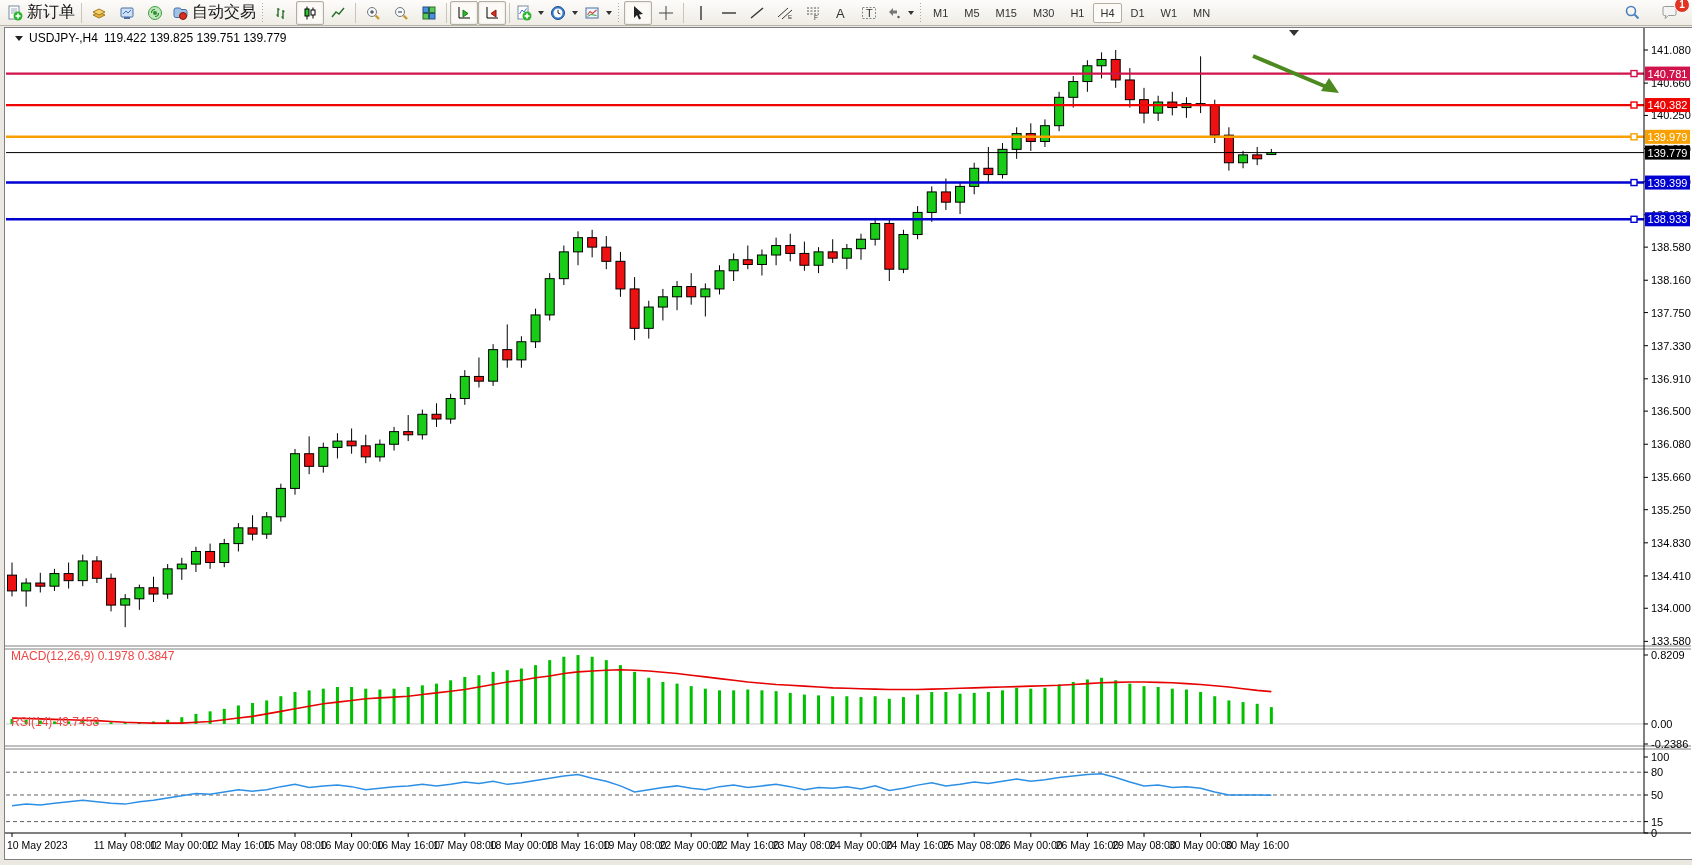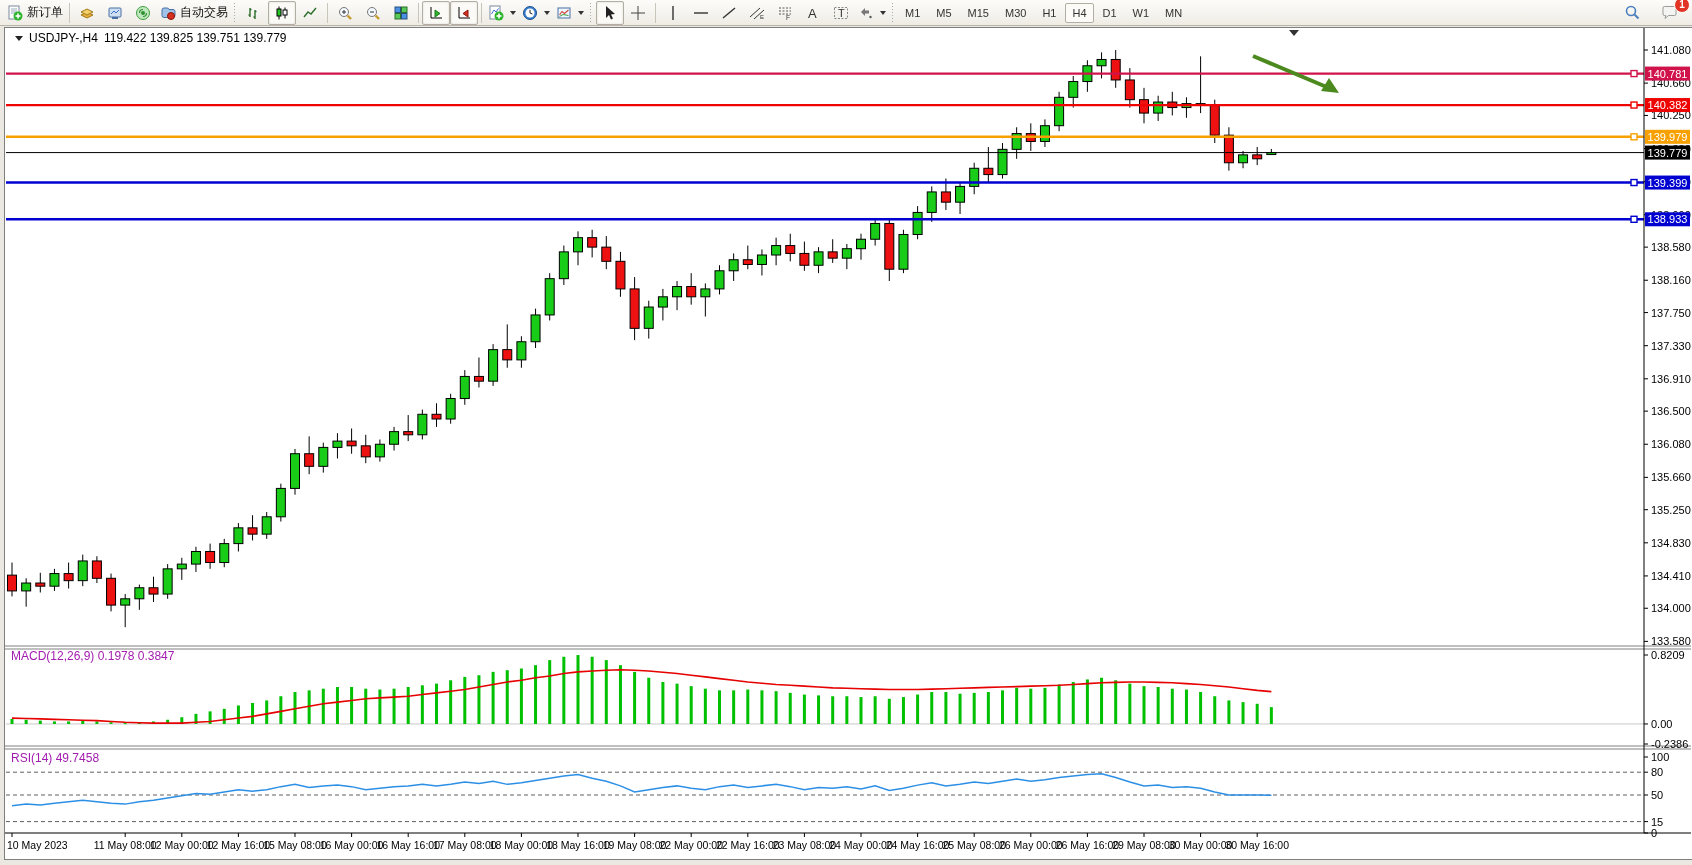--- a/index.html
+++ b/index.html
@@ -1,33 +1,33 @@
 <!DOCTYPE html>
 <html><head>
 <meta charset="utf-8">
 <style>
   html,body{margin:0;padding:0;background:#888;}
   .app{position:relative;width:1692px;height:865px;background:#ebe8e1;font-family:"Liberation Sans",sans-serif;overflow:hidden;-webkit-font-smoothing:antialiased;}
   
   .toolbar{position:absolute;left:0;top:0;right:0;height:26px;background:linear-gradient(#fdfcfa,#efece5);border-bottom:1px solid #b9b5ab;display:flex;align-items:center;padding-left:4px;box-sizing:border-box;}
   .tb{display:flex;align-items:center;gap:4px;height:22px;min-width:22px;padding:0 2px;border:1px solid transparent;border-radius:2px;background:transparent;cursor:default;justify-content:center;}
   .tb.active{background:#fbfaf6;border:1px solid #b3ae a3;border:1px solid #b3aea3;box-shadow:inset 0 0 2px #d8d4ca;}
-  .tb .lbl{font-size:12px;color:#111;white-space:nowrap;}
+  .tb .lbl{font-size:16px;color:#111;white-space:nowrap;}
   .sep{width:1px;height:20px;background:#c9c5bb;margin:0 3px;}
   .grip{width:5px;height:20px;margin:0 3px 0 1px;background:repeating-linear-gradient(#aaa 0 1px,transparent 1px 3px);background-size:1px 100%;background-repeat:no-repeat;background-position:center;}
   .caret{width:0;height:0;border-left:3px solid transparent;border-right:3px solid transparent;border-top:4px solid #333;margin-left:2px;}
   .tf{font-size:11px;color:#333;padding:3px 6px;border:1px solid transparent;border-radius:2px;}
   .tf.active{background:#fcfbf7;border:1px solid #b3aea3;}
   .tb-right{margin-left:auto;display:flex;align-items:center;margin-right:8px;gap:10px;}
   .chatwrap{position:relative;}
   .badge{position:absolute;top:-5px;right:-7px;background:#e23424;color:#fff;font-size:10px;font-weight:bold;border-radius:50%;width:14px;height:14px;line-height:14px;text-align:center;border:1px solid #fff;}
   
   .chart-window{position:absolute;left:4px;top:27px;width:1686px;height:831px;background:#fff;border:1px solid #7f7f7f;box-sizing:content-box;padding-left:14px;}
   #chart-svg{position:absolute;left:0;top:0;}
-  .pane-label{position:absolute;font-size:12px;color:#a21caf;white-space:nowrap;z-index:5;}
+  .pane-label{position:absolute;font-size:12px;color:#ef4444;white-space:nowrap;z-index:5;}
   .title-row{position:absolute;left:10px;top:3px;display:flex;align-items:center;gap:6px;z-index:5;}
   .tri-down{width:0;height:0;border-left:4px solid transparent;border-right:4px solid transparent;border-top:5px solid #222;}
   .title-txt{font-size:12px;color:#000;}
 </style>
 </head>
 <body>
 
 <div class="app">
 
   <div class="toolbar">
@@ -254,21 +254,21 @@
     </div>
   </div>
 
   <div class="chart-window">
     <div class="title-row">
       <span class="tri-down"></span>
       <span class="title-txt">USDJPY-,H4</span>
       <span class="title-txt">119.422 139.825 139.751 139.779</span>
     </div>
     <div class="pane-label" style="left:6px;top:621px;">MACD(12,26,9) 0.1978 0.3847</div>
-    <div class="pane-label" style="left:6px;top:723px;">RSI(14) 49.7458</div>
+    <div class="pane-label" style="left:6px;top:687px;">RSI(14) 49.7458</div>
     <svg id="chart-svg" width="1686" height="831">
         <g font-size="11" font-family="Liberation Sans, sans-serif" fill="#000">
           <line x1="1639" y1="22" x2="1643" y2="22" stroke="#000"></line>
           <text x="1646" y="26">141.080</text>
           <line x1="1639" y1="55.117000000001255" x2="1643" y2="55.117000000001255" stroke="#000"></line>
           <text x="1646" y="59.117000000001255">140.660</text>
           <line x1="1639" y1="87.44550000000098" x2="1643" y2="87.44550000000098" stroke="#000"></line>
           <text x="1646" y="91.44550000000098">140.250</text>
           <line x1="1639" y1="120.5625" x2="1643" y2="120.5625" stroke="#000"></line>
           <text x="1646" y="124.5625">139.830</text>

